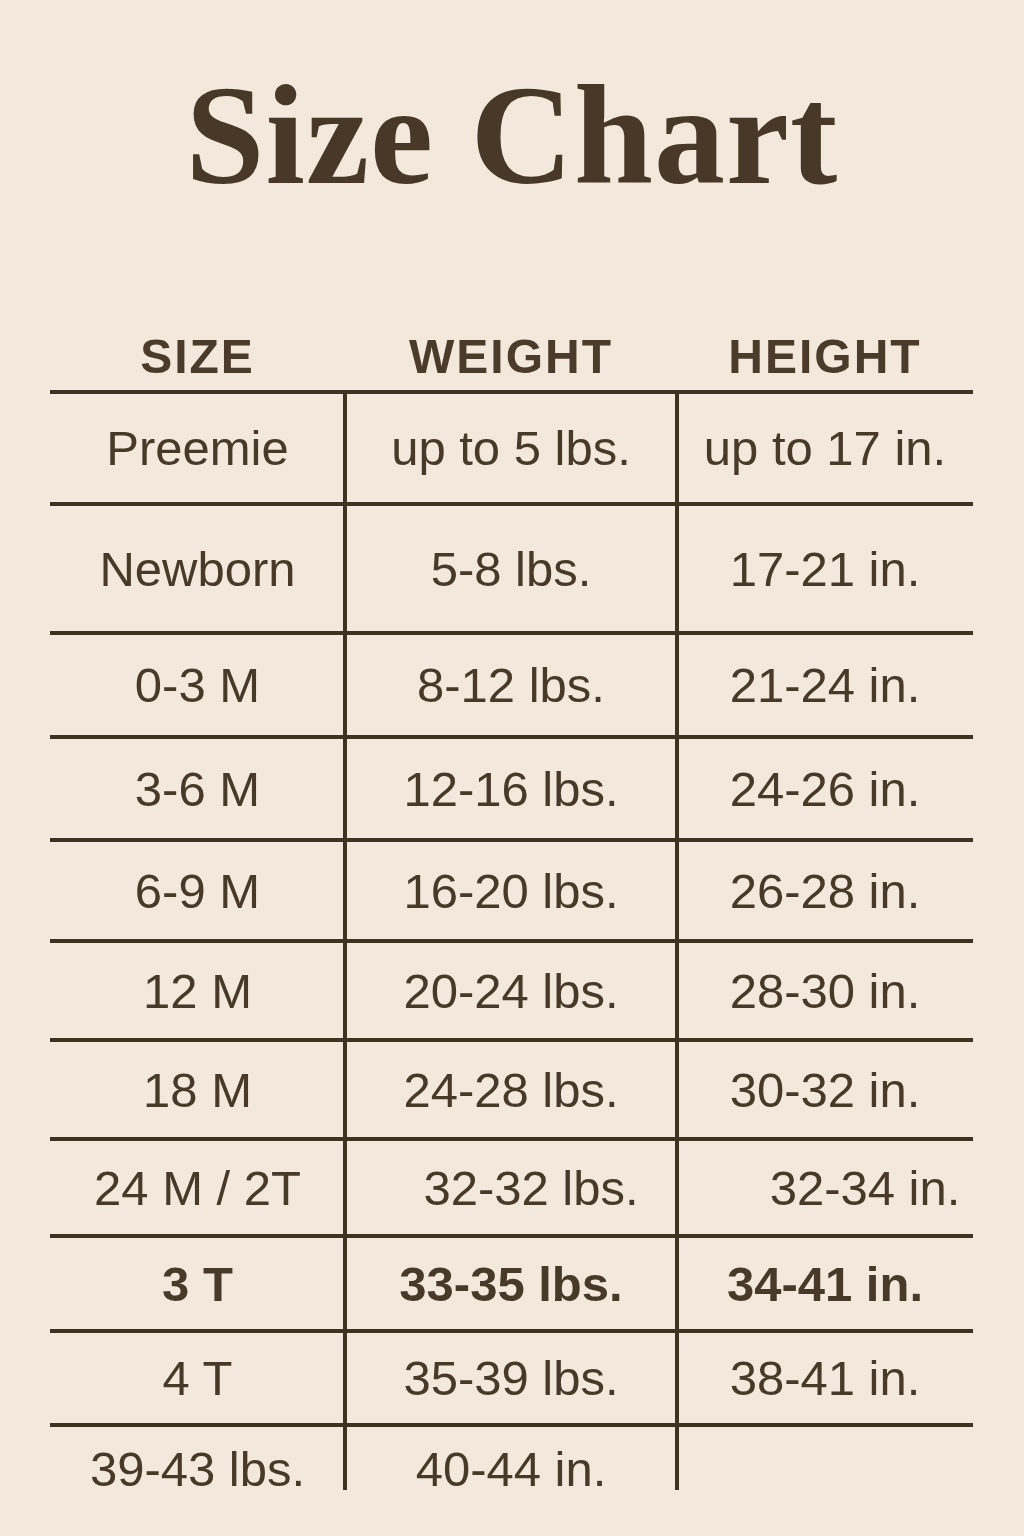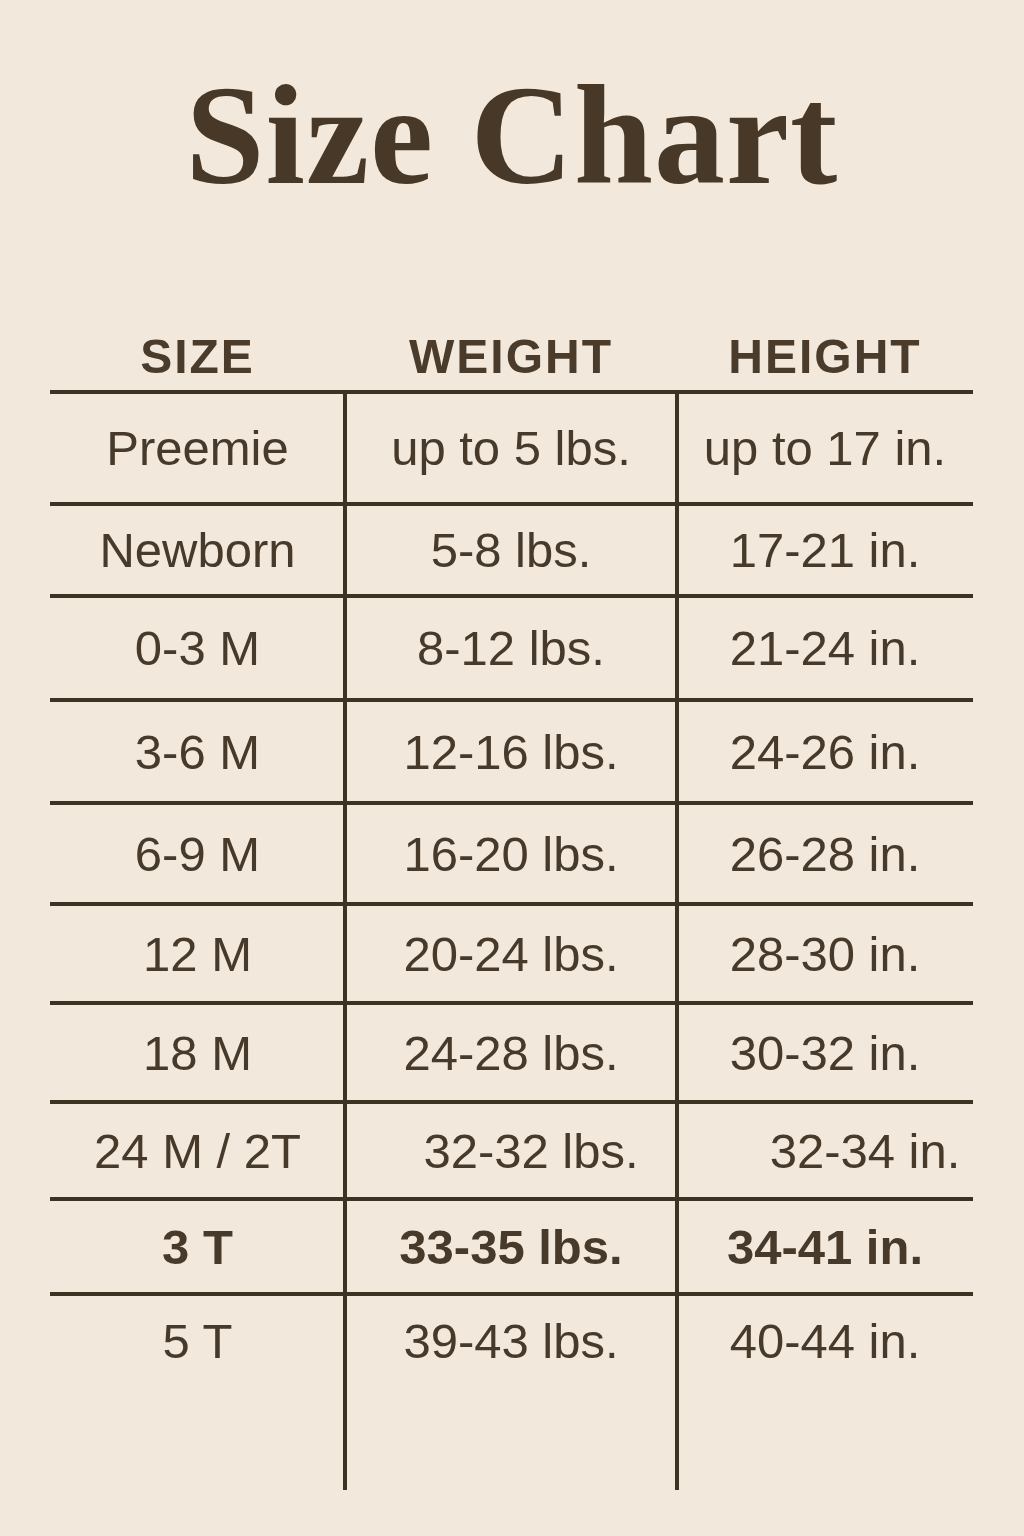--- a/index.html
+++ b/index.html
@@ -54,21 +54,21 @@
     left: 50px;
     width: 923px;
     height: 1100px;
   }
   .row {
     display: grid;
     grid-template-columns: 295px 332px 296px;
     border-top: 4px solid #3e3222;
   }
   .row:nth-child(1)  { height: 112px; }
-  .row:nth-child(2)  { height: 92px; }
+  .row:nth-child(2)  { height: 129px; }
   .row:nth-child(3)  { height: 104px; }
   .row:nth-child(4)  { height: 103px; }
   .row:nth-child(5)  { height: 101px; }
   .row:nth-child(6)  { height: 99px; }
   .row:nth-child(7)  { height: 99px; }
   .row:nth-child(8)  { height: 97px; gap: 20px; }
   .row:nth-child(9)  { height: 95px; font-weight: bold; }
   .row:nth-child(10) { height: 94px; }
   .row:nth-child(11) { height: 88px; }
   .cell {
@@ -142,21 +142,25 @@
       <div class="cell">24 M / 2T</div>
       <div class="cell">32-32 lbs.</div>
       <div class="cell">32-34 in.</div>
     </div>
     <div class="row">
       <div class="cell">3 T</div>
       <div class="cell">33-35 lbs.</div>
       <div class="cell">34-41 in.</div>
     </div>
     <div class="row">
-      <div class="cell">5 T</div>
+      <div class="cell">4 T</div>
+      <div class="cell">35-39 lbs.</div>
+      <div class="cell">38-41 in.</div>
+    </div>
+    <div class="row">
       <div class="cell">39-43 lbs.</div>
       <div class="cell">40-44 in.</div>
     </div>
 
     <div class="vline v1"></div>
     <div class="vline v2"></div>
   </div>
 
 </div>
 

